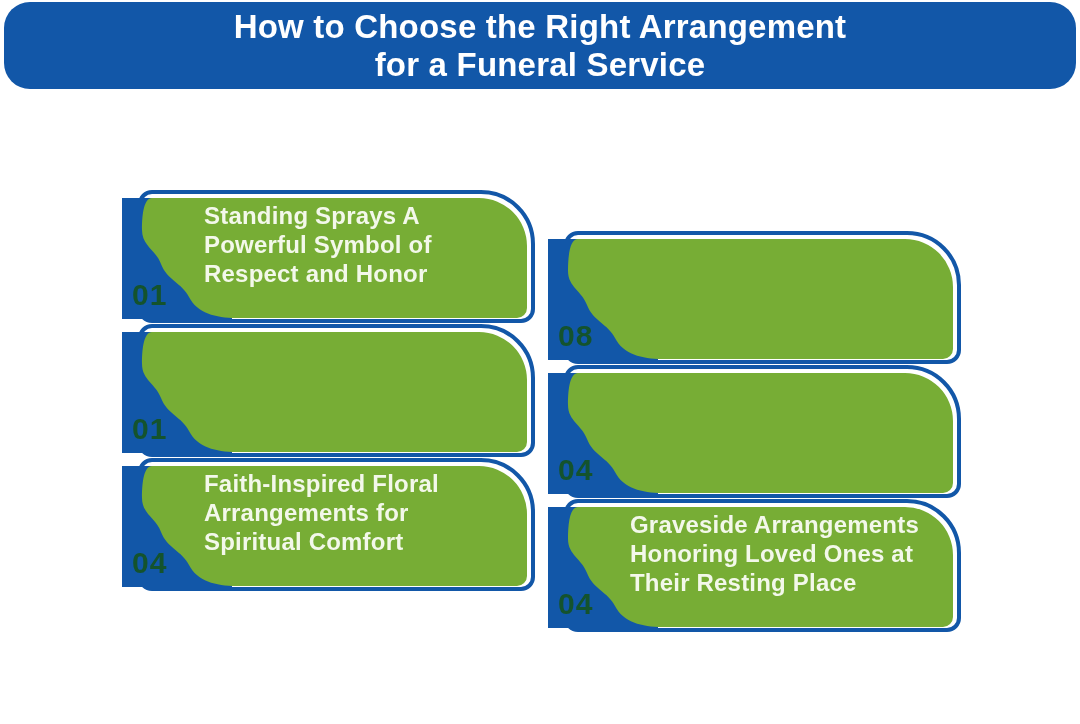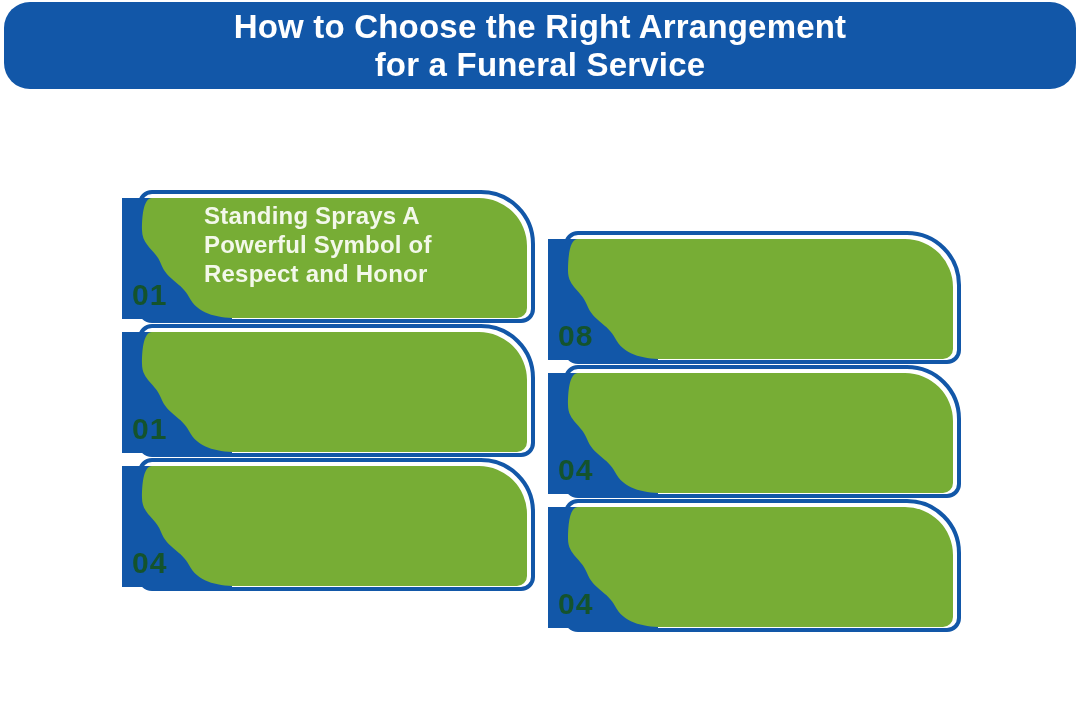--- a/index.html
+++ b/index.html
@@ -86,24 +86,30 @@
     <div class="card-num">04</div>
   </div>
 
   <div class="card pos-5">
     <svg width="415" height="140" viewBox="0 0 415 140">
       <path d="M 30 2 H 359 A 52 52 0 0 1 411 54 V 119 A 12 12 0 0 1 399 131 H 30 A 12 12 0 0 1 18 119 V 14 A 12 12 0 0 1 30 2 Z" fill="none" stroke="#1257A8" stroke-width="4"></path>
       <rect x="0" y="8" width="110" height="121" fill="#1257A8"></rect>
       <path d="M 30 8 H 357 A 48 48 0 0 1 405 56 V 118 A 10 10 0 0 1 395 128 H 114 C 94 128 75 123 67 107 C 60 93 45 90 39 74 C 34 60 20 56 20 40 C 20 24 22 8 30 8 Z" fill="#77AD35"></path>
     </svg>
     <div class="card-num">04</div>
+    <div class="card-txt">Faith-Inspired Floral
+Arrangements for
+Spiritual Comfort</div>
   </div>
 
   <div class="card pos-6">
     <svg width="415" height="140" viewBox="0 0 415 140">
       <path d="M 30 2 H 359 A 52 52 0 0 1 411 54 V 119 A 12 12 0 0 1 399 131 H 30 A 12 12 0 0 1 18 119 V 14 A 12 12 0 0 1 30 2 Z" fill="none" stroke="#1257A8" stroke-width="4"></path>
       <rect x="0" y="8" width="110" height="121" fill="#1257A8"></rect>
       <path d="M 30 8 H 357 A 48 48 0 0 1 405 56 V 118 A 10 10 0 0 1 395 128 H 114 C 94 128 75 123 67 107 C 60 93 45 90 39 74 C 34 60 20 56 20 40 C 20 24 22 8 30 8 Z" fill="#77AD35"></path>
     </svg>
     <div class="card-num">04</div>
+    <div class="card-txt">Graveside Arrangements
+Honoring Loved Ones at
+Their Resting Place</div>
   </div>
 
 </div>
 
 </body></html>

